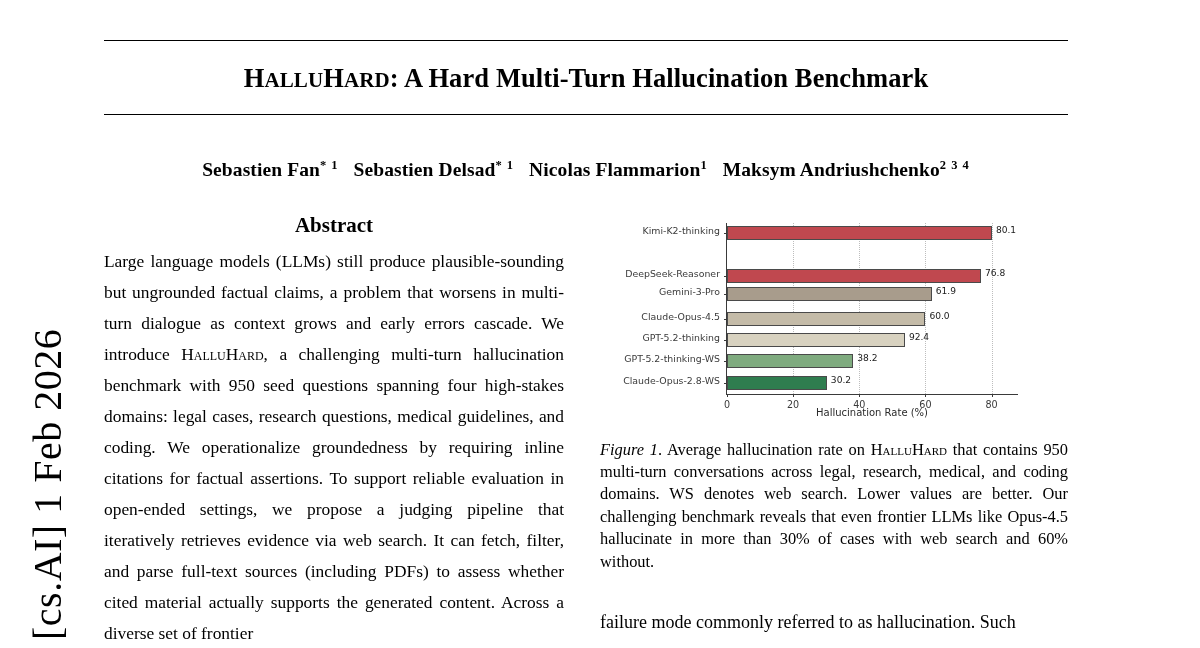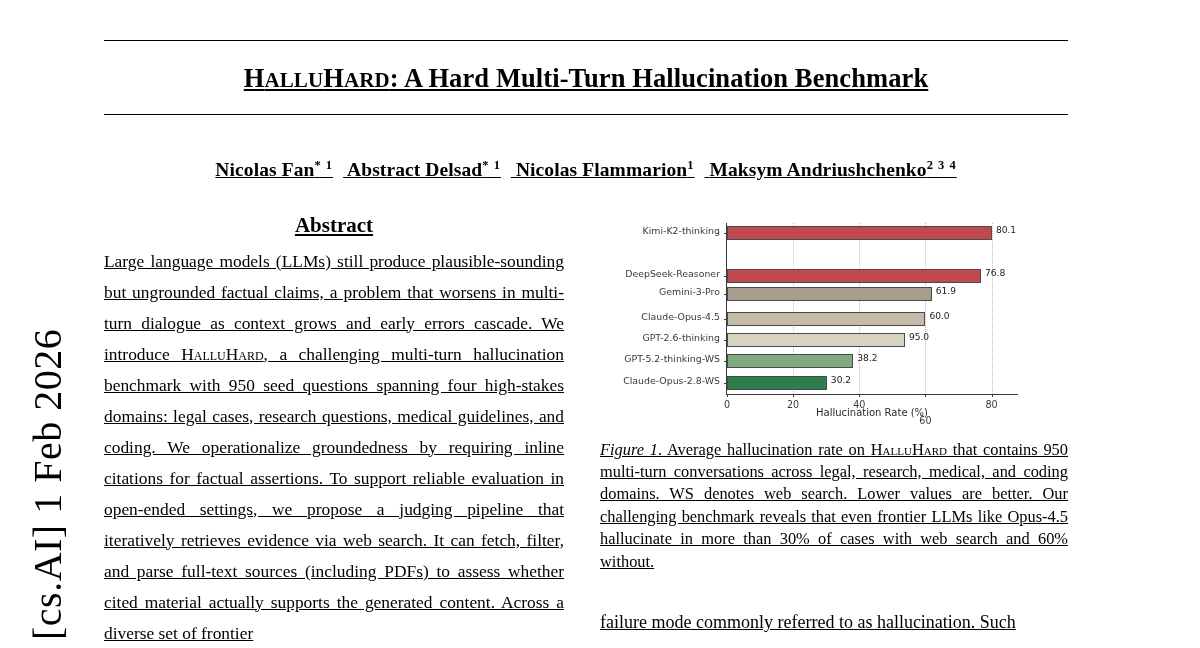--- a/index.html
+++ b/index.html
@@ -35,21 +35,20 @@
     color: #000;
   }
 
   
   .page {
     position: absolute;
     left: 104px;
     top: 0;
     width: 1096px;
     height: 498px;
-    text-decoration: underline;
   }
 
   .rule {
     border: 0;
     border-top: 1.6px solid #000;
     margin: 0;
     width: 964px;
   }
   .rule.top { margin-top: 40px; }
   .rule.bottom { margin-top: 0px; }
@@ -224,22 +223,22 @@
 
   <hr class="rule top">
 
   <div class="paper-title sc-manual">
     <span class="big">H</span><span class="small">ALLU</span><span class="big">H</span><span class="small">ARD</span><span class="big">: A Hard Multi-Turn Hallucination Benchmark</span>
   </div>
 
   <hr class="rule bottom">
 
   <div class="authors">
-    <span><span>Nicolas Fan</span><sup>* 1</sup></span><span class="sep"></span>
-    <span><span>Abstract Delsad</span><sup>* 1</sup></span><span class="sep"></span>
+    <span><span>Sebastien Fan</span><sup>* 1</sup></span><span class="sep"></span>
+    <span><span>Sebastien Delsad</span><sup>* 1</sup></span><span class="sep"></span>
     <span><span>Nicolas Flammarion</span><sup>1</sup></span><span class="sep"></span>
     <span><span>Maksym Andriushchenko</span><sup>2 3 4</sup></span>
   </div>
 
   <div class="columns">
 
     <div class="col">
       <div class="abstract-head">Abstract</div>
       <div class="abstract-body"><span>Large language models (LLMs) still produce plausible-sounding but ungrounded factual claims, a problem that worsens in multi-turn dialogue as context grows and early errors cascade. We introduce </span><span class="scs">HalluHard</span><span>, a challenging multi-turn hallucination benchmark with 950 seed questions spanning four high-stakes domains: legal cases, research questions, medical guidelines, and coding. We operationalize groundedness by requiring inline citations for factual assertions. To support reliable evaluation in open-ended settings, we propose a judging pipeline that iteratively retrieves evidence via web search. It can fetch, filter, and parse full-text sources (including PDFs) to assess whether cited material actually supports the generated content. Across a diverse set of frontier</span></div>
     </div>
@@ -252,21 +251,21 @@
               <div class="xtick" style="left: 0px;"></div>
               <div class="xtick-label" style="left: 0px;">0</div>
               <div class="gridline" style="left: 66.1364px;"></div>
               <div class="xtick" style="left: 66.1364px;"></div>
               <div class="xtick-label" style="left: 66.1364px;">20</div>
               <div class="gridline" style="left: 132.273px;"></div>
               <div class="xtick" style="left: 132.273px;"></div>
               <div class="xtick-label" style="left: 132.273px;">40</div>
               <div class="gridline" style="left: 198.409px;"></div>
               <div class="xtick" style="left: 198.409px;"></div>
-              <div class="xtick-label" style="left: 198.409px; margin-top: 16px;">60</div>
+              <div class="xtick-label" style="left: 198.409px;">60</div>
               <div class="gridline" style="left: 264.545px;"></div>
               <div class="xtick" style="left: 264.545px;"></div>
               <div class="xtick-label" style="left: 264.545px;">80</div>
               <div class="bar-row" style="top: 3.6875px; width: 291px;">
                 <div class="ytick-mark"></div>
                 <div class="ytick-label">Kimi-K2-thinking</div>
                 <div class="bar" style="width: 264.876px; background: rgb(192, 72, 79);"></div>
                 <div class="bar-value" style="left: 268.876px;">80.1</div>
               </div>
               <div class="bar-row" style="top: 46.4375px; width: 291px;">
@@ -282,23 +281,23 @@
                 <div class="bar-value" style="left: 208.692px;">61.9</div>
               </div>
               <div class="bar-row" style="top: 89.1875px; width: 291px;">
                 <div class="ytick-mark"></div>
                 <div class="ytick-label">Claude-Opus-4.5</div>
                 <div class="bar" style="width: 198.409px; background: rgb(196, 187, 168);"></div>
                 <div class="bar-value" style="left: 202.409px;">60.0</div>
               </div>
               <div class="bar-row" style="top: 110.562px; width: 291px;">
                 <div class="ytick-mark"></div>
-                <div class="ytick-label">GPT-2.6-thinking</div>
+                <div class="ytick-label">GPT-5.2-thinking</div>
                 <div class="bar" style="width: 177.907px; background: rgb(216, 210, 192);"></div>
-                <div class="bar-value" style="left: 181.907px;">95.0</div>
+                <div class="bar-value" style="left: 181.907px;">92.4</div>
               </div>
               <div class="bar-row" style="top: 131.938px; width: 291px;">
                 <div class="ytick-mark"></div>
                 <div class="ytick-label">GPT-5.2-thinking-WS</div>
                 <div class="bar" style="width: 126.32px; background: rgb(127, 171, 127);"></div>
                 <div class="bar-value" style="left: 130.32px;">38.2</div>
               </div>
               <div class="bar-row" style="top: 153.312px; width: 291px;">
                 <div class="ytick-mark"></div>
                 <div class="ytick-label">Claude-Opus-2.8-WS</div>

